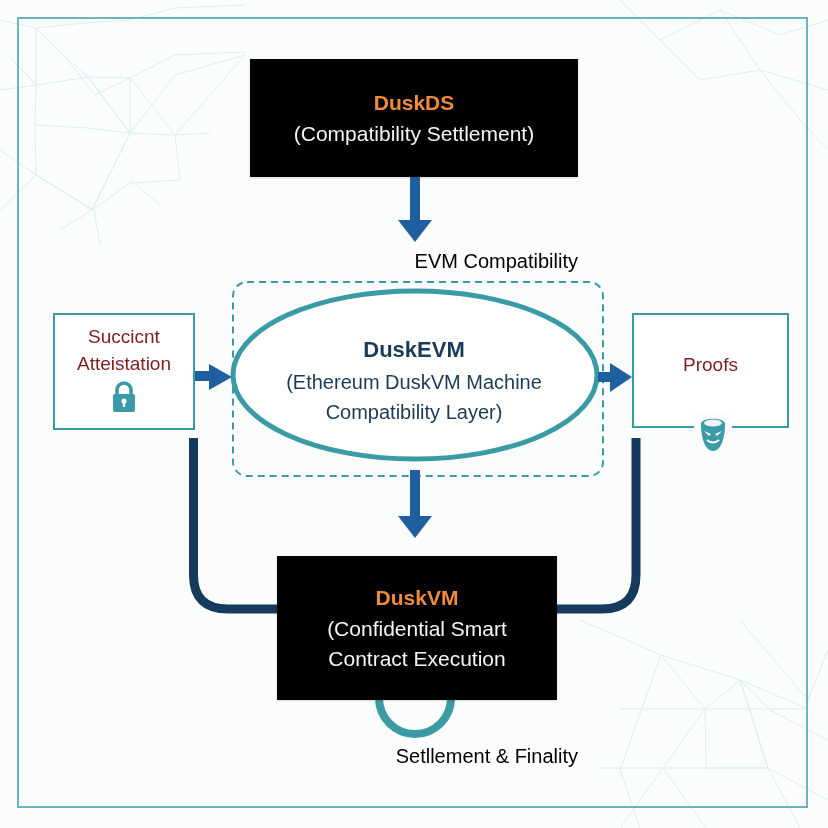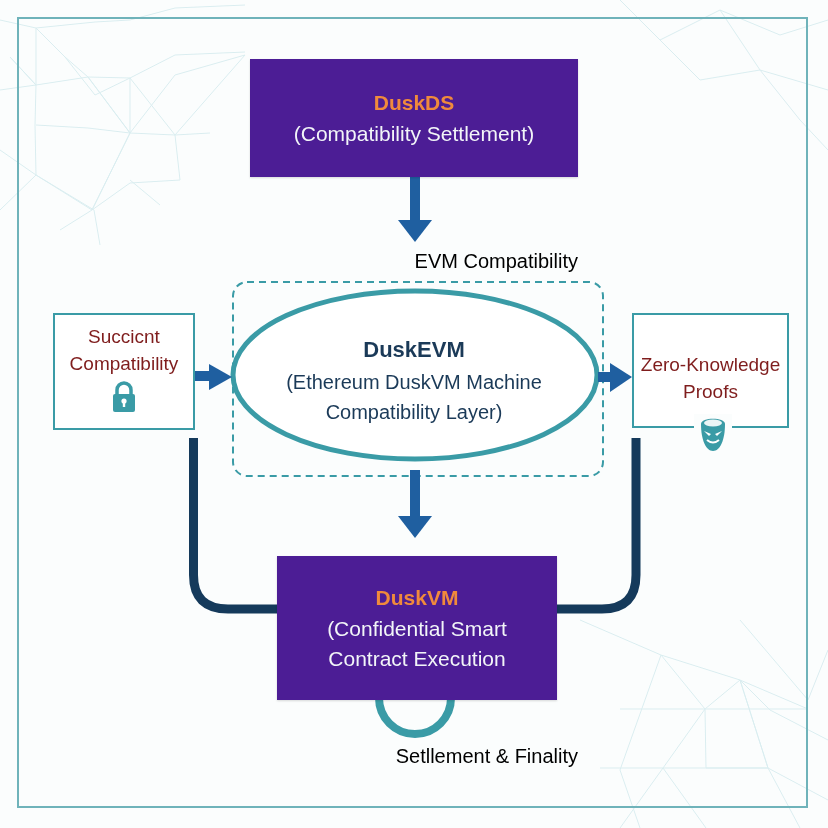--- a/index.html
+++ b/index.html
@@ -7,21 +7,21 @@
     width: 828px; height: 828px; position: relative; overflow: hidden;
     background: #fbfdfd;
     font-family: "Liberation Sans", "DejaVu Sans", sans-serif;
   }
   #bg-mesh { position: absolute; left: 0; top: 0; width: 828px; height: 828px; }
   #frame {
     position: absolute; left: 17px; top: 17px; width: 791px; height: 791px;
     border: 2px solid #6fb3ba; box-sizing: border-box;
   }
   .dark-box {
-    position: absolute; background: #4c1d95; color: #ffffff;
+    position: absolute; background: #000000; color: #ffffff;
     display: flex; flex-direction: column; align-items: center; justify-content: center;
     text-align: center; box-shadow: 0 1px 2px rgba(0,0,0,0.15);
   }
   .dark-box .title { color: #f08a3c; font-weight: bold; font-size: 21px; line-height: 32px; }
   .dark-box .sub { color: #f2f5f8; font-size: 21px; line-height: 30px; }
   #box-duskds { left: 250px; top: 59px; width: 328px; height: 118px; }
   #box-duskvm { left: 277px; top: 556px; width: 280px; height: 144px; }
   .side-box {
     position: absolute; background: #ffffff; border: 2px solid #3a9ba6; box-sizing: border-box;
     color: #7f1d1d; font-size: 19px; line-height: 27px; text-align: center;
@@ -119,31 +119,30 @@
 <div id="evm-label" class="label">EVM Compatibility</div>
 
 <div id="ellipse-text">
   <div class="title">DuskEVM</div>
   <div class="sub">(Ethereum DuskVM Machine</div>
   <div class="sub">Compatibility Layer)</div>
 </div>
 
 <div id="box-attestation" class="side-box">
   <div>Succicnt</div>
-  <div>Compatibility</div>
+  <div>Atteistation</div>
   <svg width="26" height="32" viewBox="0 0 26 32" style="margin-top:4px">
     <path d="M6 14 V9 A7 7 0 0 1 20 9 V14" fill="none" stroke="#3a9ba6" stroke-width="3.5"></path>
     <rect x="2" y="13" width="22" height="18" rx="2" fill="#3a9ba6"></rect>
     <circle cx="13" cy="20" r="2.6" fill="#ffffff"></circle>
     <rect x="11.8" y="21" width="2.4" height="5" fill="#ffffff"></rect>
   </svg>
 </div>
 
 <div id="box-zk" class="side-box">
-  <div>Zero-Knowledge</div>
   <div>Proofs</div>
 </div>
 <div class="icon-wrap" style="left:694px; top:414px; width:38px; height:48px; background:#fbfdfd; display:flex; justify-content:center;">
   <svg width="30" height="40" viewBox="0 0 30 40">
     <path d="M3 10 C3 3 27 3 27 10 C27 26 22 37 15 37 C8 37 3 26 3 10 Z" fill="#3a9ba6"></path>
     <ellipse cx="15" cy="9" rx="9" ry="3.5" fill="#ffffff" opacity="0.9"></ellipse>
     <path d="M6 17 L13 20 L11 22 Z" fill="#ffffff"></path>
     <path d="M24 17 L17 20 L19 22 Z" fill="#ffffff"></path>
     <path d="M9 26 Q15 31 21 26" fill="none" stroke="#ffffff" stroke-width="2"></path>
   </svg>

